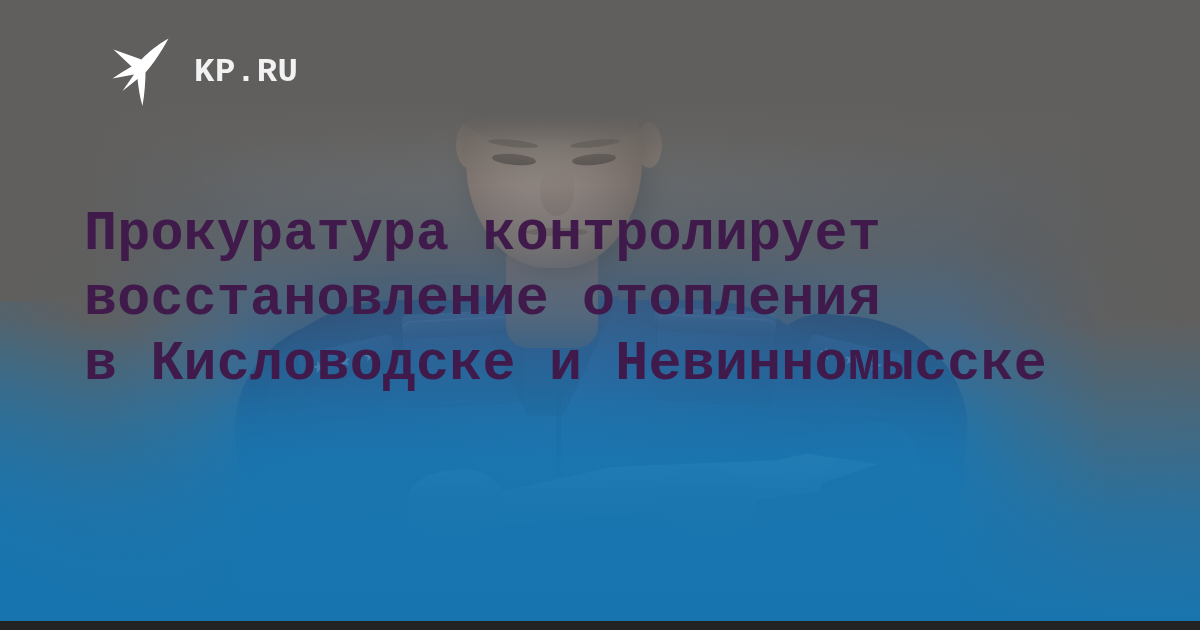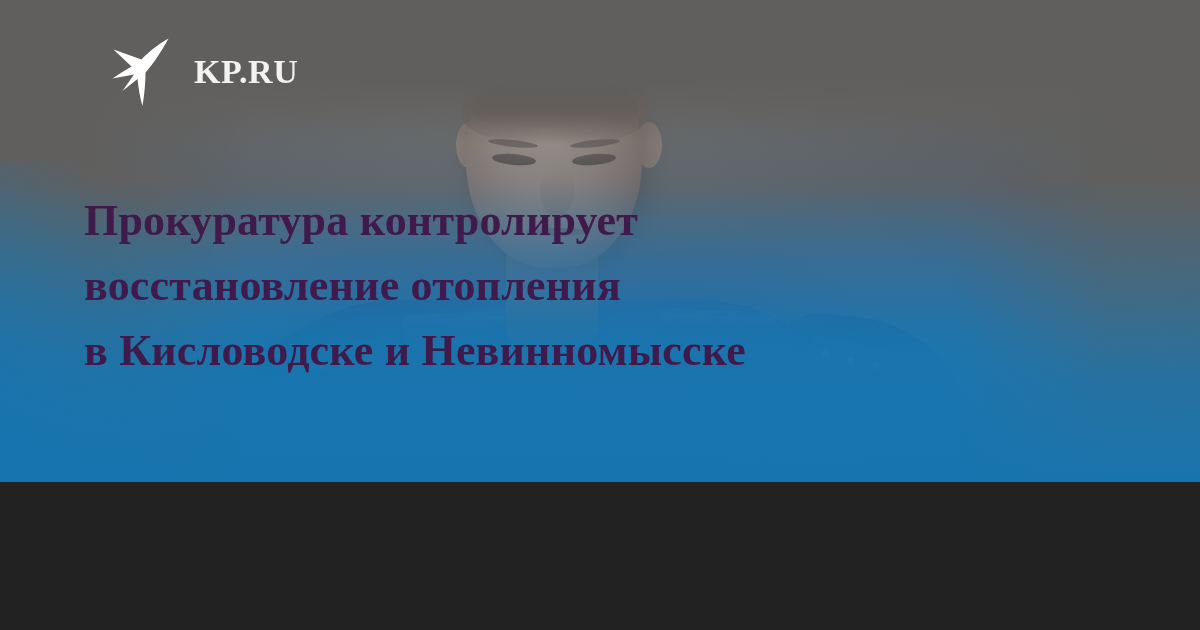--- a/index.html
+++ b/index.html
@@ -4,23 +4,23 @@
 <title>KP.RU share card</title>
 <style>
   html, body {
     margin: 0;
     padding: 0;
     background: #222;
   }
   .card {
     position: relative;
     width: 1200px;
-    height: 482px;
+    height: 621px;
     overflow: hidden;
-    font-family: Liberation Serif, serif;
+    font-family: Liberation Mono, monospace;
     background: #ec4899;
   }
 
   
   .photo-layer {
     position: absolute;
     inset: 0;
     overflow: hidden;
   }
   
@@ -306,25 +306,25 @@
     color: #f2f2f2;
     font-size: 34px;
     font-weight: 700;
     letter-spacing: 0.5px;
     line-height: 1;
   }
 
   .headline {
     position: absolute;
     left: 84px;
-    top: 188px;
+    top: 202px;
     width: 1030px;
     margin: 0;
     color: #3f1a4a;
-    font-size: 44px;
+    font-size: 55px;
     font-weight: 700;
     line-height: 65px;
     letter-spacing: 0.2px;
     white-space: pre-line;
   }
 
   .badge {
     position: absolute;
     left: 100px;
     top: 485px;

